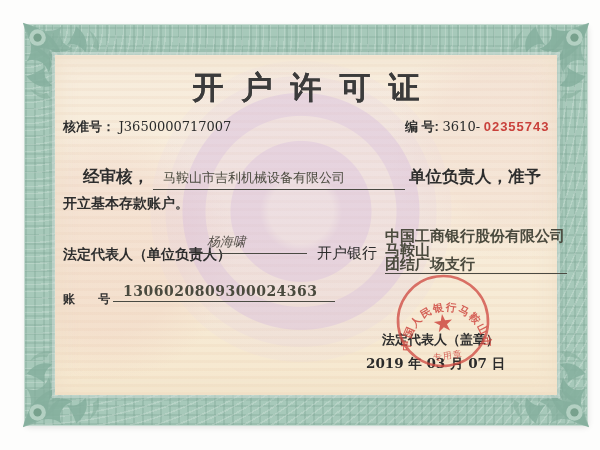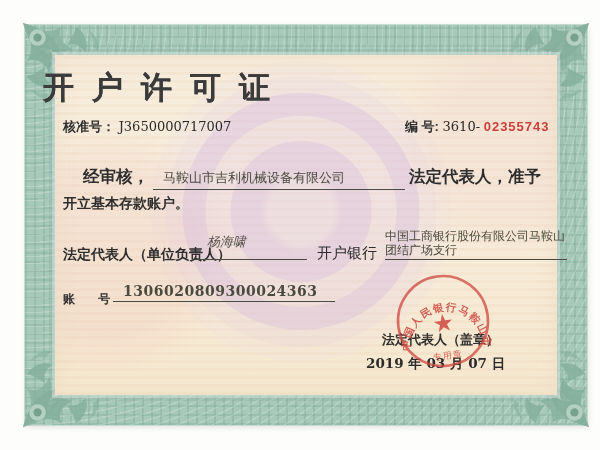--- a/index.html
+++ b/index.html
@@ -39,43 +39,43 @@
   }
   
   .corner{position:absolute;width:92px;height:92px;pointer-events:none;}
   .corner.tl{left:-4px;top:-4px;}
   .corner.tr{right:-4px;top:-4px;transform:rotate(90deg);}
   .corner.br{right:-4px;bottom:-4px;transform:rotate(180deg);}
   .corner.bl{left:-4px;bottom:-4px;transform:rotate(270deg);}
   
   .abs{position:absolute;}
   .title{
-    left:0;right:0;top:42px;
+    left:0;right:0;top:42px;text-align:center;
     font-family:Liberation Sans, sans-serif;
     font-weight:bold;font-size:31px;letter-spacing:18px;text-indent:18px;
     color:#3b3b3b;text-shadow:0 0 .5px #3b3b3b;
   }
   .meta{font-size:13px;font-weight:bold;color:#2f2f2f;}
   .mono-serif{font-family:"DejaVu Serif","Liberation Serif",serif;font-weight:normal;color:#2a2a2a;}
   .approval{left:38px;top:93px;}
   .serial{left:380px;top:93px;}
   .serial .red{color:var(--serial-red,#c9413b);font-weight:bold;letter-spacing:1px;}
   .review{left:58px;top:131px;right:14px;display:flex;align-items:baseline;white-space:nowrap;}
   .bold-cn{font-weight:bold;font-size:16.5px;color:#2e2e2e;}
   .fill-line{
     border-bottom:1.5px solid #4a4a42;
     font-family:"DejaVu Serif","Liberation Serif",serif;
     color:#4a4a3e;
   }
   .company{width:252px;font-size:13px;text-indent:10px;padding-bottom:2px;margin:13px 4px;}
   .review2{left:38px;top:170px;font-weight:bold;font-size:14px;color:#2e2e2e;}
   .rep-label{left:38px;top:221px;font-weight:bold;font-size:14px;color:#2e2e2e;}
-  .rep-name{left:170px;top:208px;width:112px;font-size:13px;padding-bottom:8px;font-style:italic;color:#55504a;text-indent:12px;}
+  .rep-name{left:170px;top:208px;width:112px;font-size:13px;padding-bottom:2px;font-style:italic;color:#55504a;text-indent:12px;}
   .bank-label{left:292px;top:219px;font-weight:normal;font-size:15px;color:#2e2e2e;}
-  .bank-name{left:360px;top:204px;width:182px;font-size:12px;line-height:14px;padding-bottom:2px;}
+  .bank-name{left:360px;top:204px;width:182px;font-size:15px;line-height:14px;padding-bottom:2px;font-weight:bold;}
   .acct-label{left:38px;top:266px;font-weight:bold;font-size:12px;color:#2e2e2e;letter-spacing:10px;}
   .acct-number{left:88px;top:258px;width:222px;font-size:14px;letter-spacing:.5px;padding-bottom:2px;text-indent:10px;font-weight:bold;}
   .issuer{left:357px;top:306px;font-weight:bold;font-size:13px;color:#2e2e2e;}
   .date{left:341px;top:330px;font-family:"DejaVu Serif","Liberation Serif",serif;font-weight:bold;font-size:13.5px;color:#2a2a2a;}
   .seal{left:362px;top:240px;width:112px;height:112px;opacity:.85;transform:rotate(-8deg);}
   .seal text{fill:var(--seal-red,#cf4a42);}
 </style>
 </head>
 <body>
 
@@ -141,21 +141,21 @@
 
   <div class="abs meta serial">
     <span>编 号: </span>
     <span class="mono-serif">3610-</span>
     <span class="red">02355743</span>
   </div>
 
   <div class="abs review">
     <span class="bold-cn">经审核，</span>
     <span class="fill-line company">马鞍山市吉利机械设备有限公司</span>
-    <span class="bold-cn">法定代表人，准予</span>
+    <span class="bold-cn">单位负责人，准予</span>
   </div>
   <div class="abs review2">开立基本存款账户。</div>
 
   <div class="abs rep-label">法定代表人（单位负责人）</div>
   <div class="abs fill-line rep-name">杨海啸</div>
 
   <div class="abs bank-label">开户银行</div>
   <div class="abs fill-line bank-name">
     <div>中国工商银行股份有限公司马鞍山</div>
     <div>团结广场支行</div>

